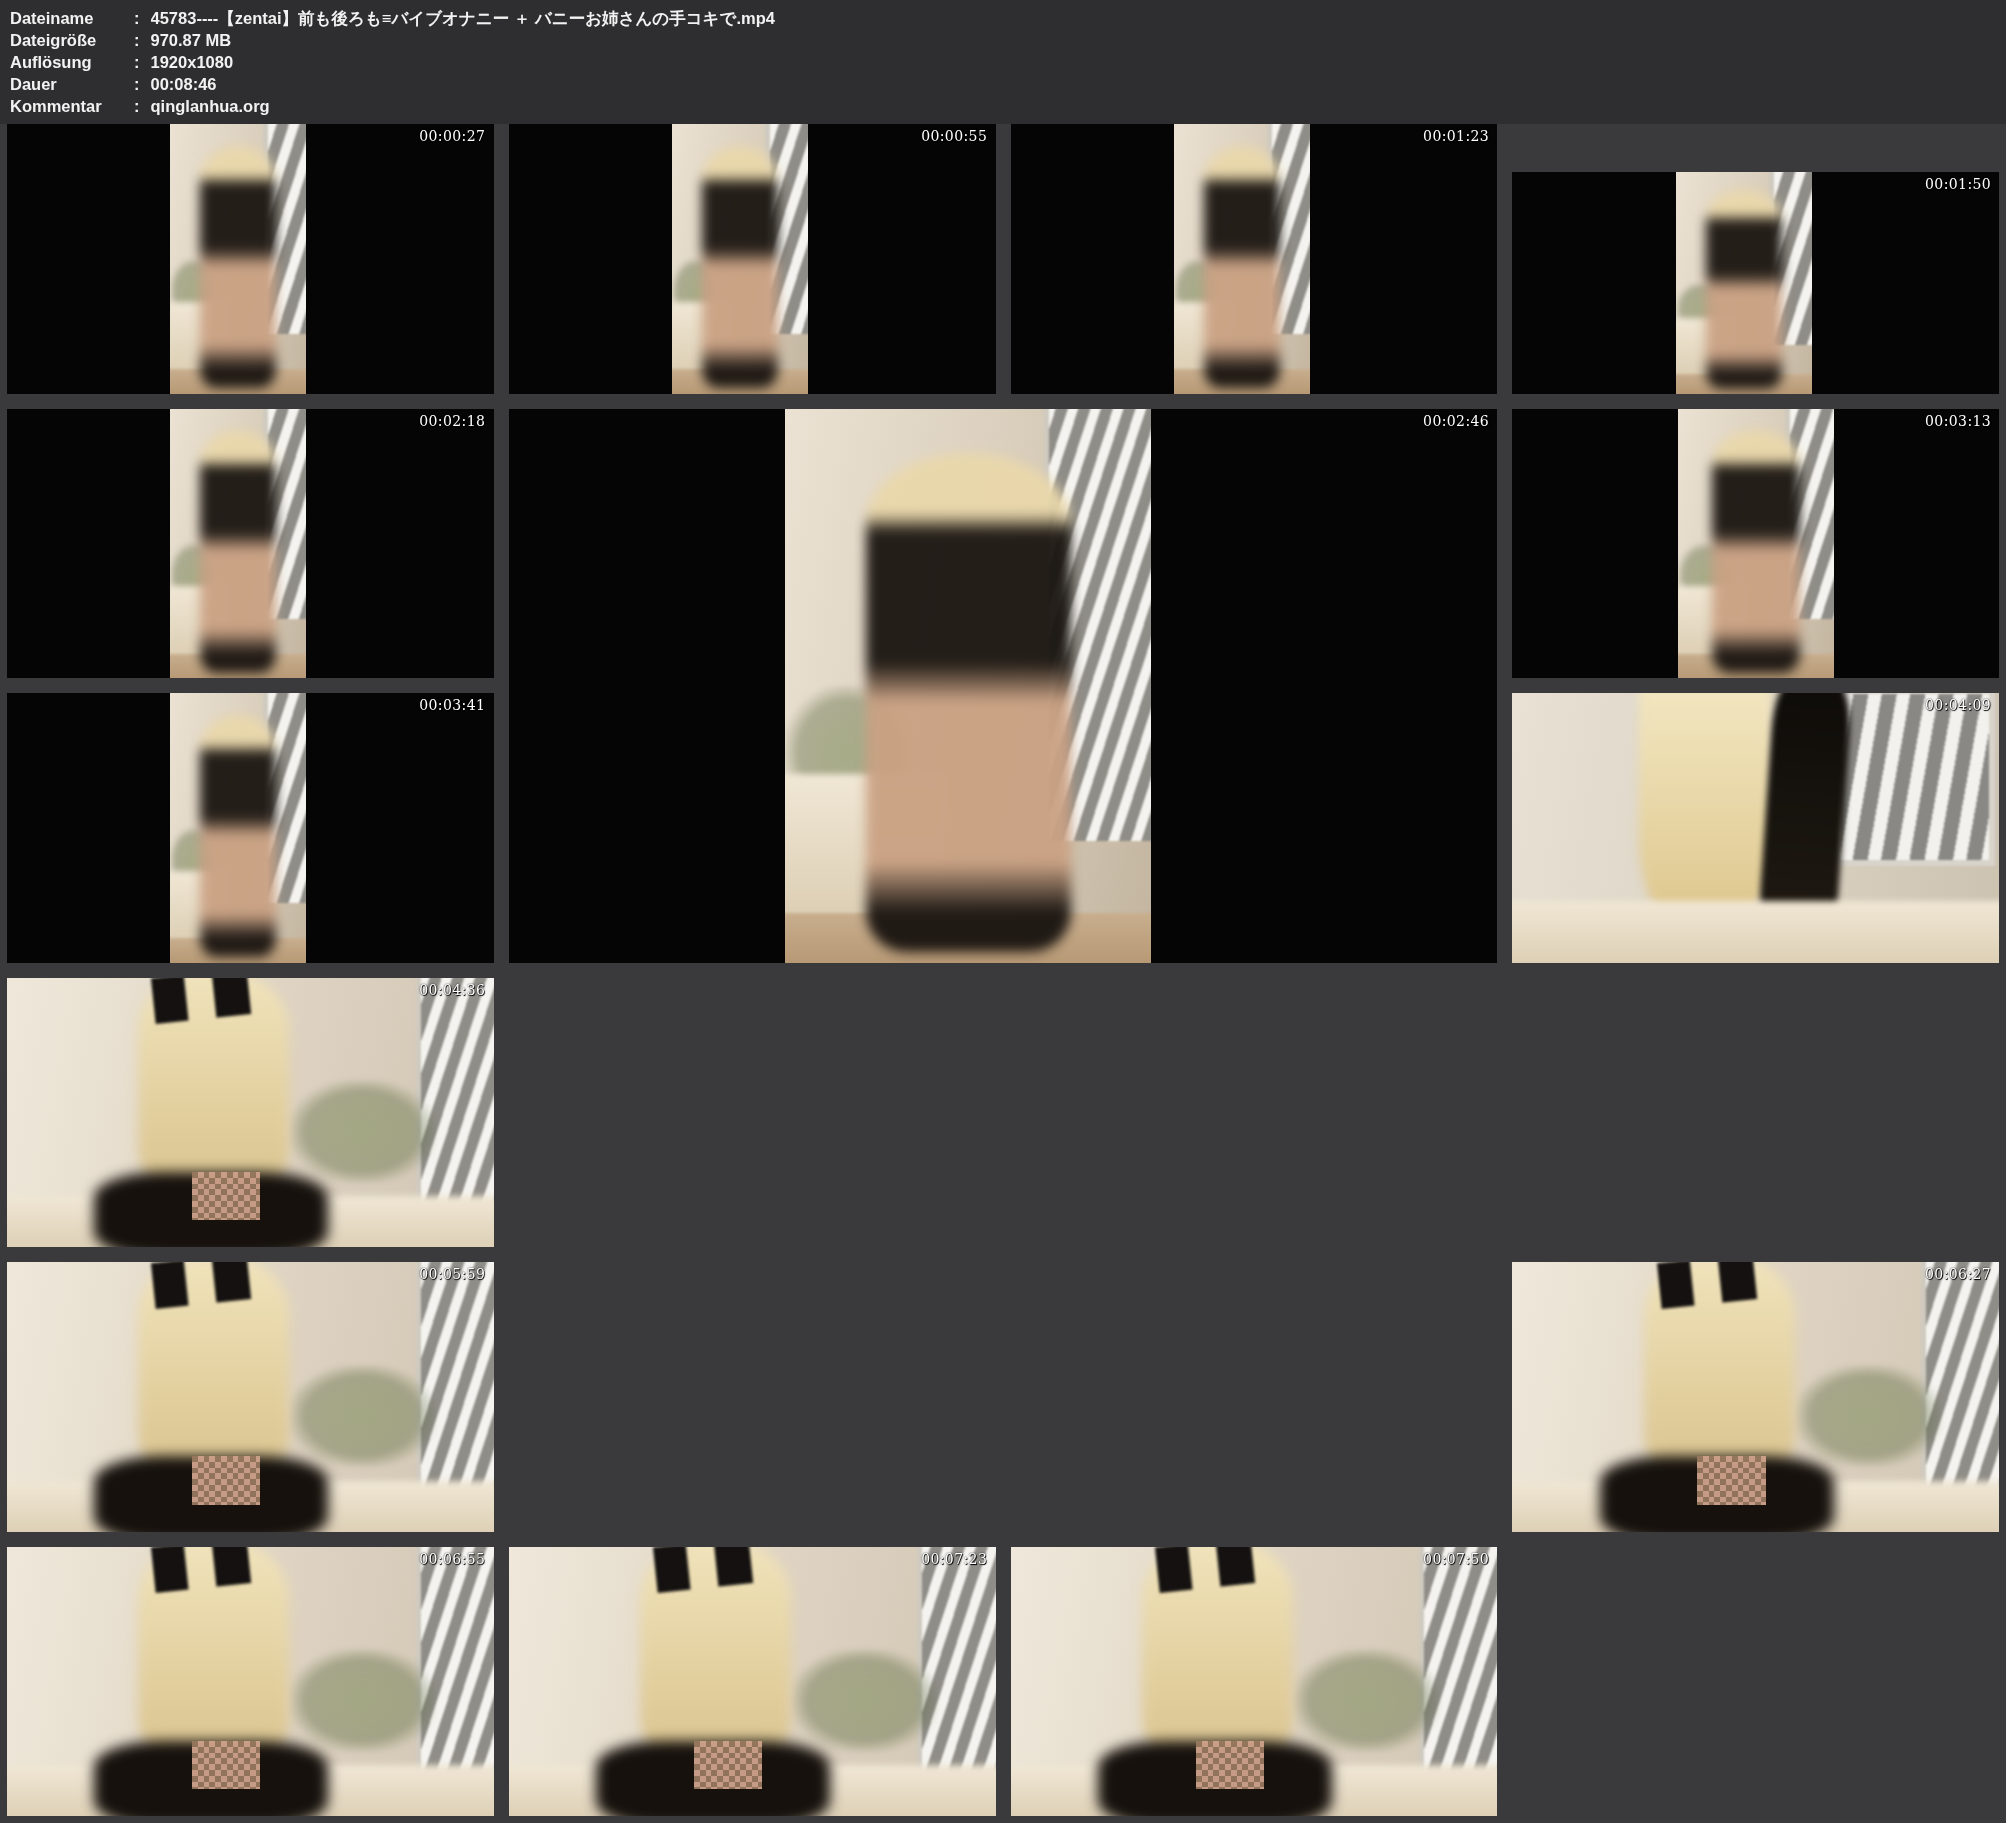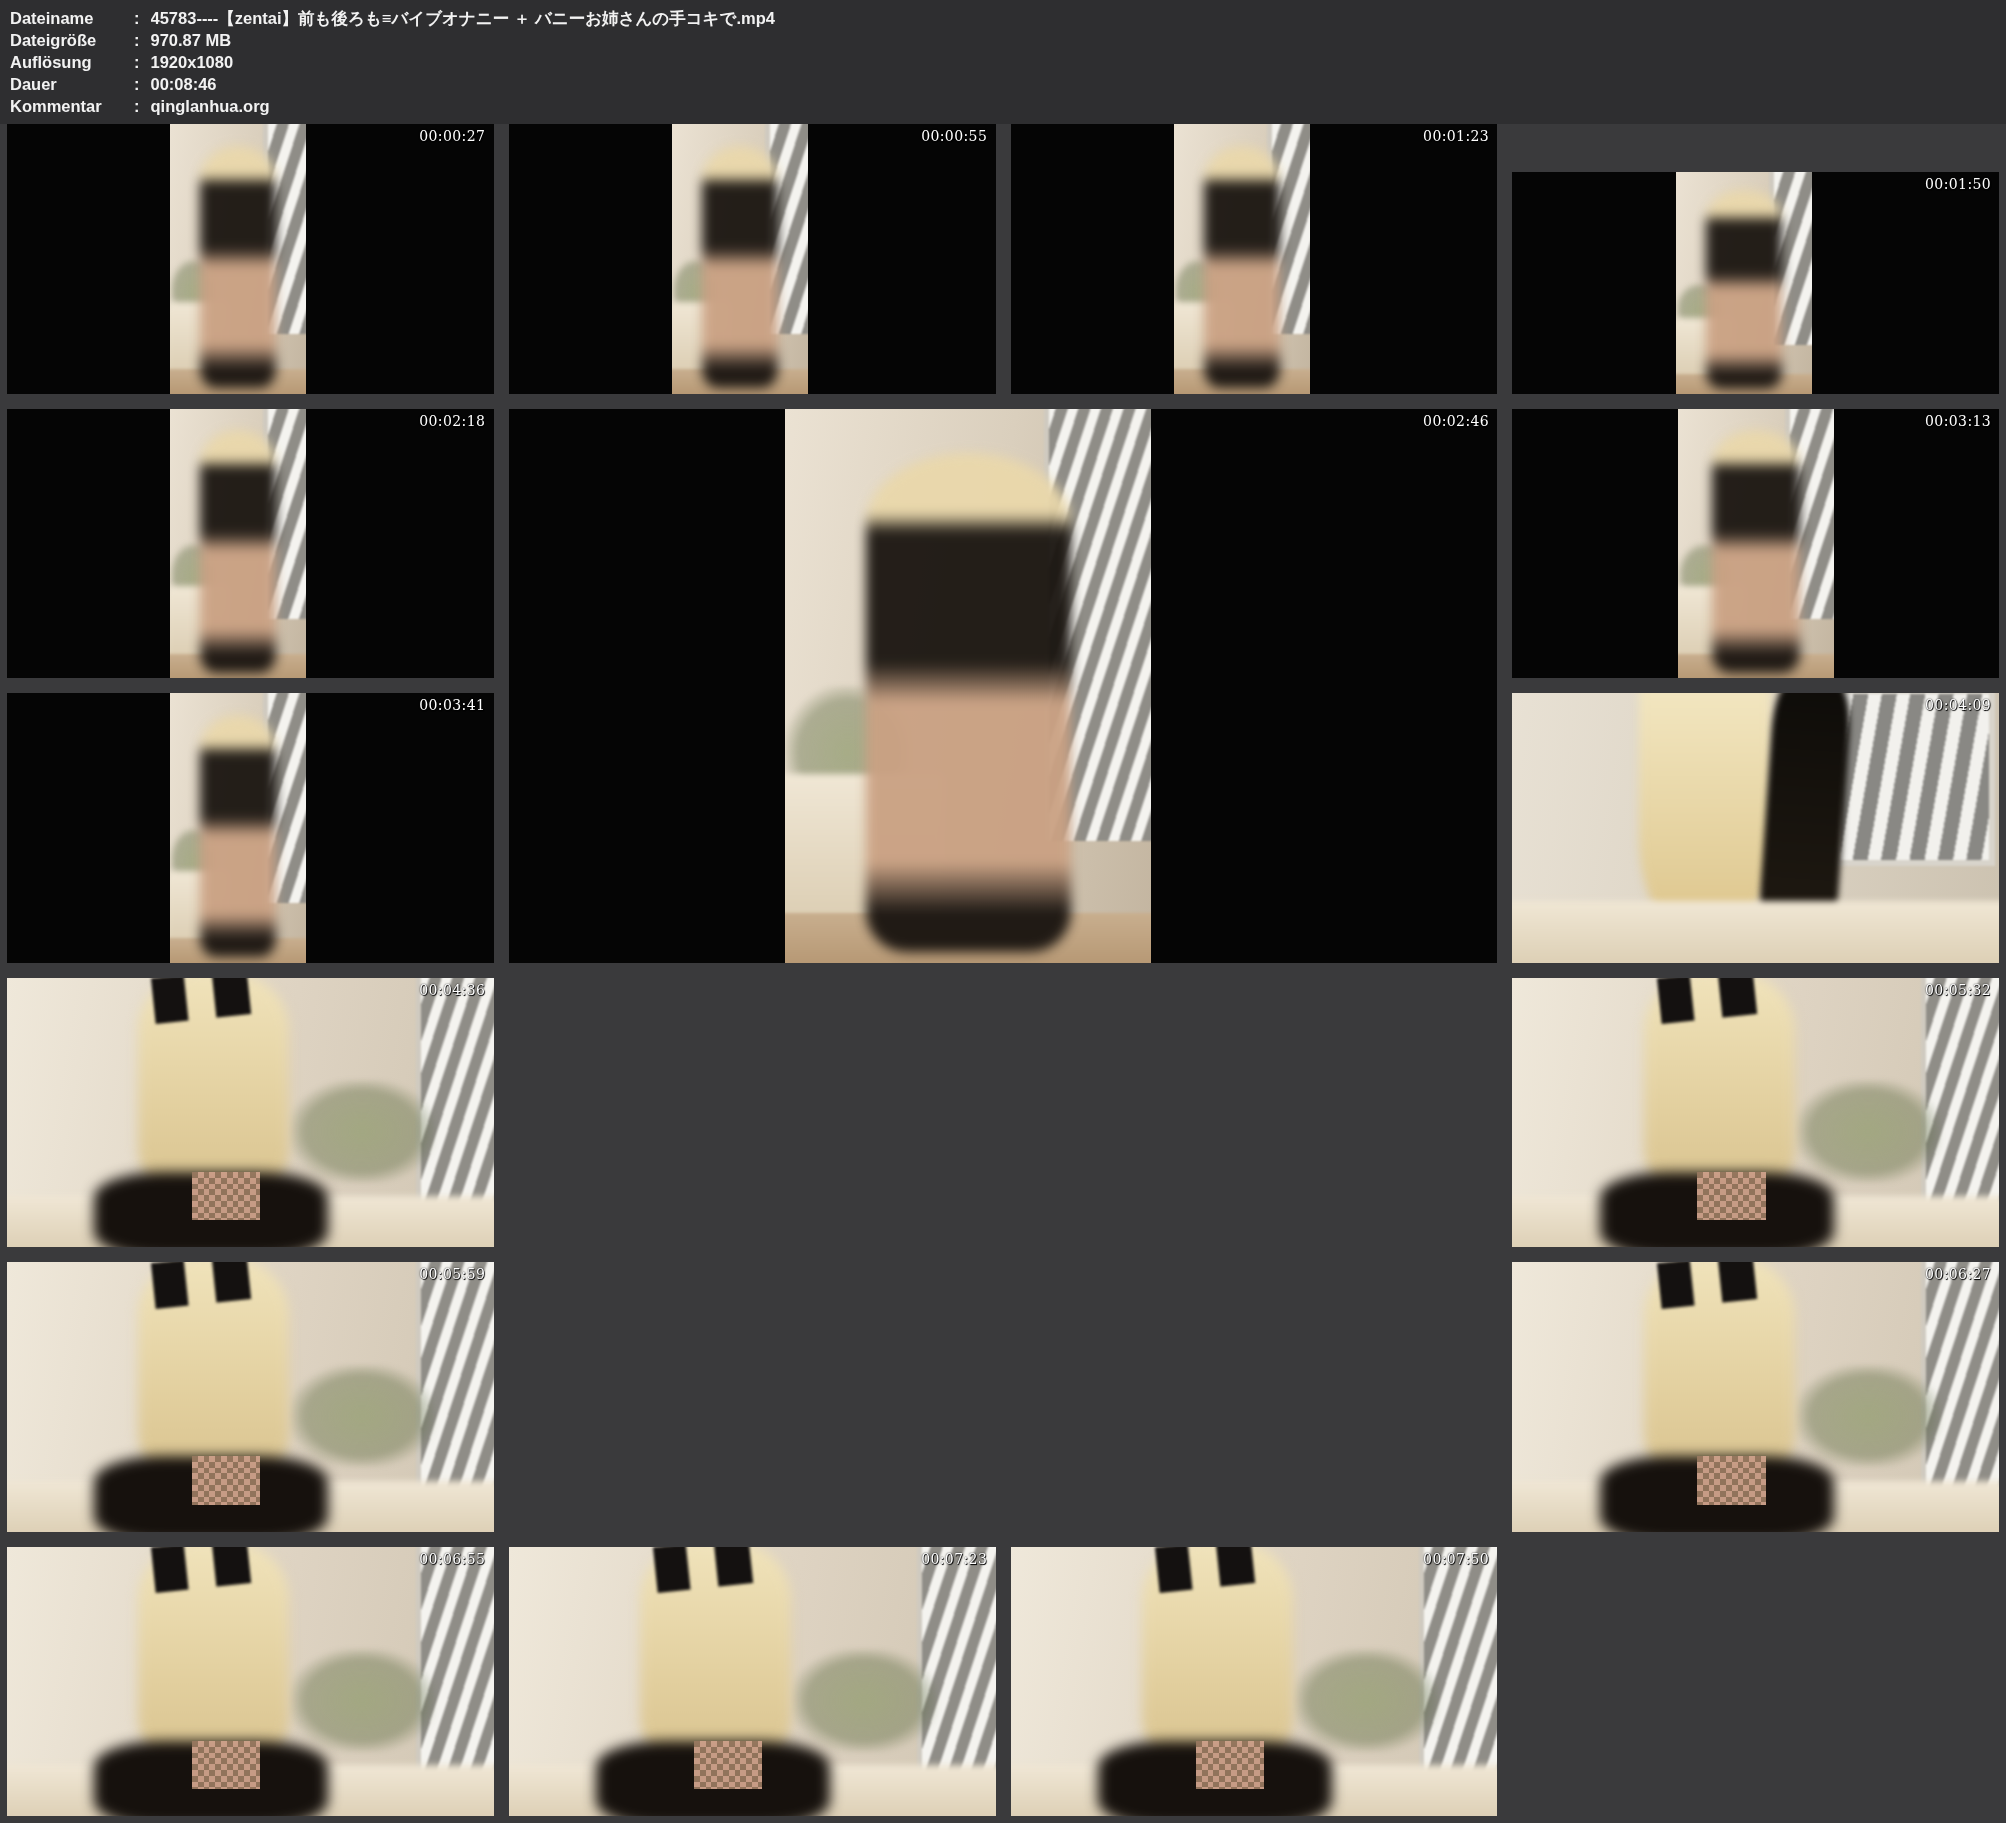--- a/index.html
+++ b/index.html
@@ -206,32 +206,20 @@
         <div class="layer blind"></div>
         <div class="layer plant"></div>
         <div class="layer bed"></div>
         <div class="layer hair"></div>
         <div class="layer ears"></div>
         <div class="layer costume"></div>
         <div class="layer mosaic"></div>
       </div>
       <div class="timestamp">00:04:36</div>
     </div>
-    <div class="cell" style="grid-area: 4 / 4 / span 1 / span 1;">
-      <div class="photo sc-closeup" style="inset: 0px;">
-        <div class="layer blind"></div>
-        <div class="layer plant"></div>
-        <div class="layer bed"></div>
-        <div class="layer hair"></div>
-        <div class="layer ears"></div>
-        <div class="layer costume"></div>
-        <div class="layer mosaic"></div>
-      </div>
-      <div class="timestamp">00:05:32</div>
-    </div>
     <div class="cell" style="grid-area: 5 / 1 / span 1 / span 1;">
       <div class="photo sc-closeup" style="inset: 0px;">
         <div class="layer blind"></div>
         <div class="layer plant"></div>
         <div class="layer bed"></div>
         <div class="layer hair"></div>
         <div class="layer ears"></div>
         <div class="layer costume"></div>
         <div class="layer mosaic"></div>
       </div>

